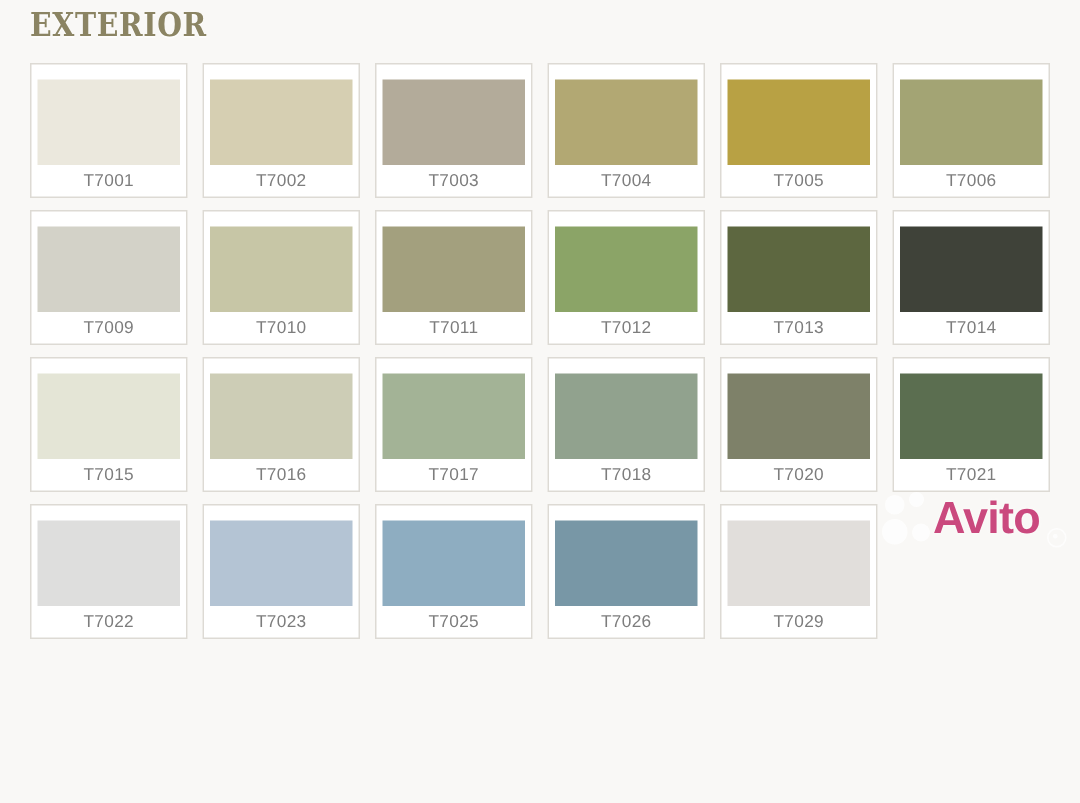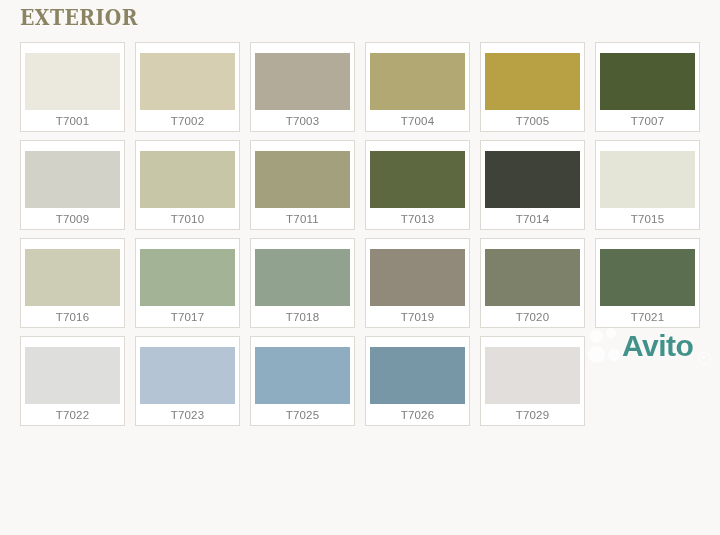--- a/index.html
+++ b/index.html
@@ -82,21 +82,21 @@
     height: 40px;
     pointer-events: none;
     opacity: 0.78;
   }
   #watermark .wm-text {
     position: absolute;
     left: 34px;
     top: 2px;
     font-size: 30px;
     font-weight: 700;
-    color: #0f766e;
+    color: #be185d;
     letter-spacing: -0.5px;
     line-height: 34px;
     text-shadow: 0 0 2px rgba(255,255,255,0.85);
   }
   #watermark .wm-dot-a {
     position: absolute;
     left: 2px;
     top: 3px;
     width: 13px;
     height: 13px;
@@ -172,36 +172,40 @@
       </div>
       <div class="card">
         <div class="swatch" style="background: rgb(178, 168, 115);"></div>
         <div class="card-label">T7004</div>
       </div>
       <div class="card">
         <div class="swatch" style="background: rgb(184, 161, 68);"></div>
         <div class="card-label">T7005</div>
       </div>
       <div class="card">
-        <div class="swatch" style="background: rgb(78, 92, 51);"></div>
-        <div class="card-label">T7007</div>
+        <div class="swatch" style="background: rgb(163, 164, 116);"></div>
+        <div class="card-label">T7006</div>
       </div>
       <div class="card">
         <div class="swatch" style="background: rgb(211, 210, 200);"></div>
         <div class="card-label">T7009</div>
       </div>
       <div class="card">
         <div class="swatch" style="background: rgb(199, 198, 166);"></div>
         <div class="card-label">T7010</div>
       </div>
       <div class="card">
         <div class="swatch" style="background: rgb(163, 160, 126);"></div>
         <div class="card-label">T7011</div>
       </div>
       <div class="card">
+        <div class="swatch" style="background: rgb(139, 164, 103);"></div>
+        <div class="card-label">T7012</div>
+      </div>
+      <div class="card">
         <div class="swatch" style="background: rgb(93, 103, 64);"></div>
         <div class="card-label">T7013</div>
       </div>
       <div class="card">
         <div class="swatch" style="background: rgb(63, 66, 57);"></div>
         <div class="card-label">T7014</div>
       </div>
       <div class="card">
         <div class="swatch" style="background: rgb(228, 229, 214);"></div>
         <div class="card-label">T7015</div>
@@ -210,24 +214,20 @@
         <div class="swatch" style="background: rgb(205, 205, 182);"></div>
         <div class="card-label">T7016</div>
       </div>
       <div class="card">
         <div class="swatch" style="background: rgb(163, 179, 150);"></div>
         <div class="card-label">T7017</div>
       </div>
       <div class="card">
         <div class="swatch" style="background: rgb(145, 162, 142);"></div>
         <div class="card-label">T7018</div>
-      </div>
-      <div class="card">
-        <div class="swatch" style="background: rgb(145, 137, 122);"></div>
-        <div class="card-label">T7019</div>
       </div>
       <div class="card">
         <div class="swatch" style="background: rgb(126, 129, 105);"></div>
         <div class="card-label">T7020</div>
       </div>
       <div class="card">
         <div class="swatch" style="background: rgb(91, 110, 80);"></div>
         <div class="card-label">T7021</div>
       </div>
       <div class="card">

